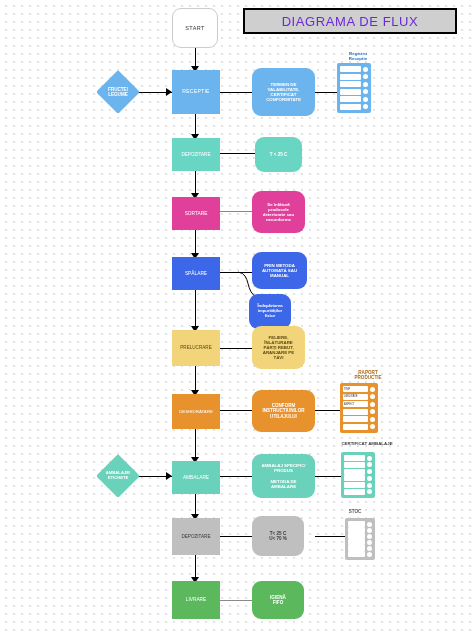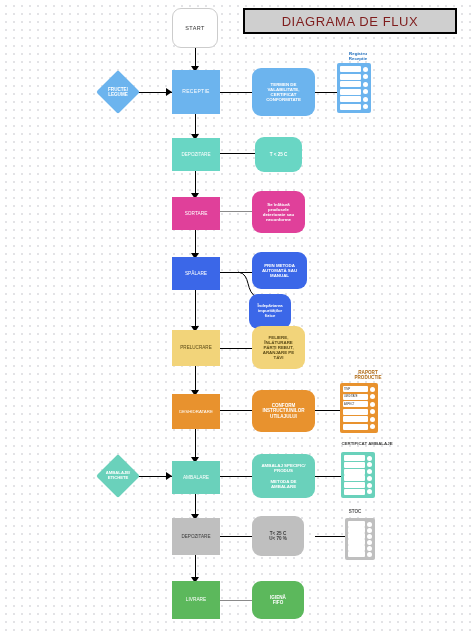--- a/index.html
+++ b/index.html
@@ -29,21 +29,21 @@
     background: #cfcfcf;
     border: 2px solid #000000;
     box-sizing: border-box;
     display: flex;
     align-items: center;
     justify-content: center;
   }
   #title-box .t {
     font-size: 13px;
     letter-spacing: 0.6px;
-    color: #7f1d1d;
+    color: #6d28d9;
     font-weight: 400;
   }
 
   
   .node {
     position: absolute;
     box-sizing: border-box;
     display: flex;
     align-items: center;
     justify-content: center;

